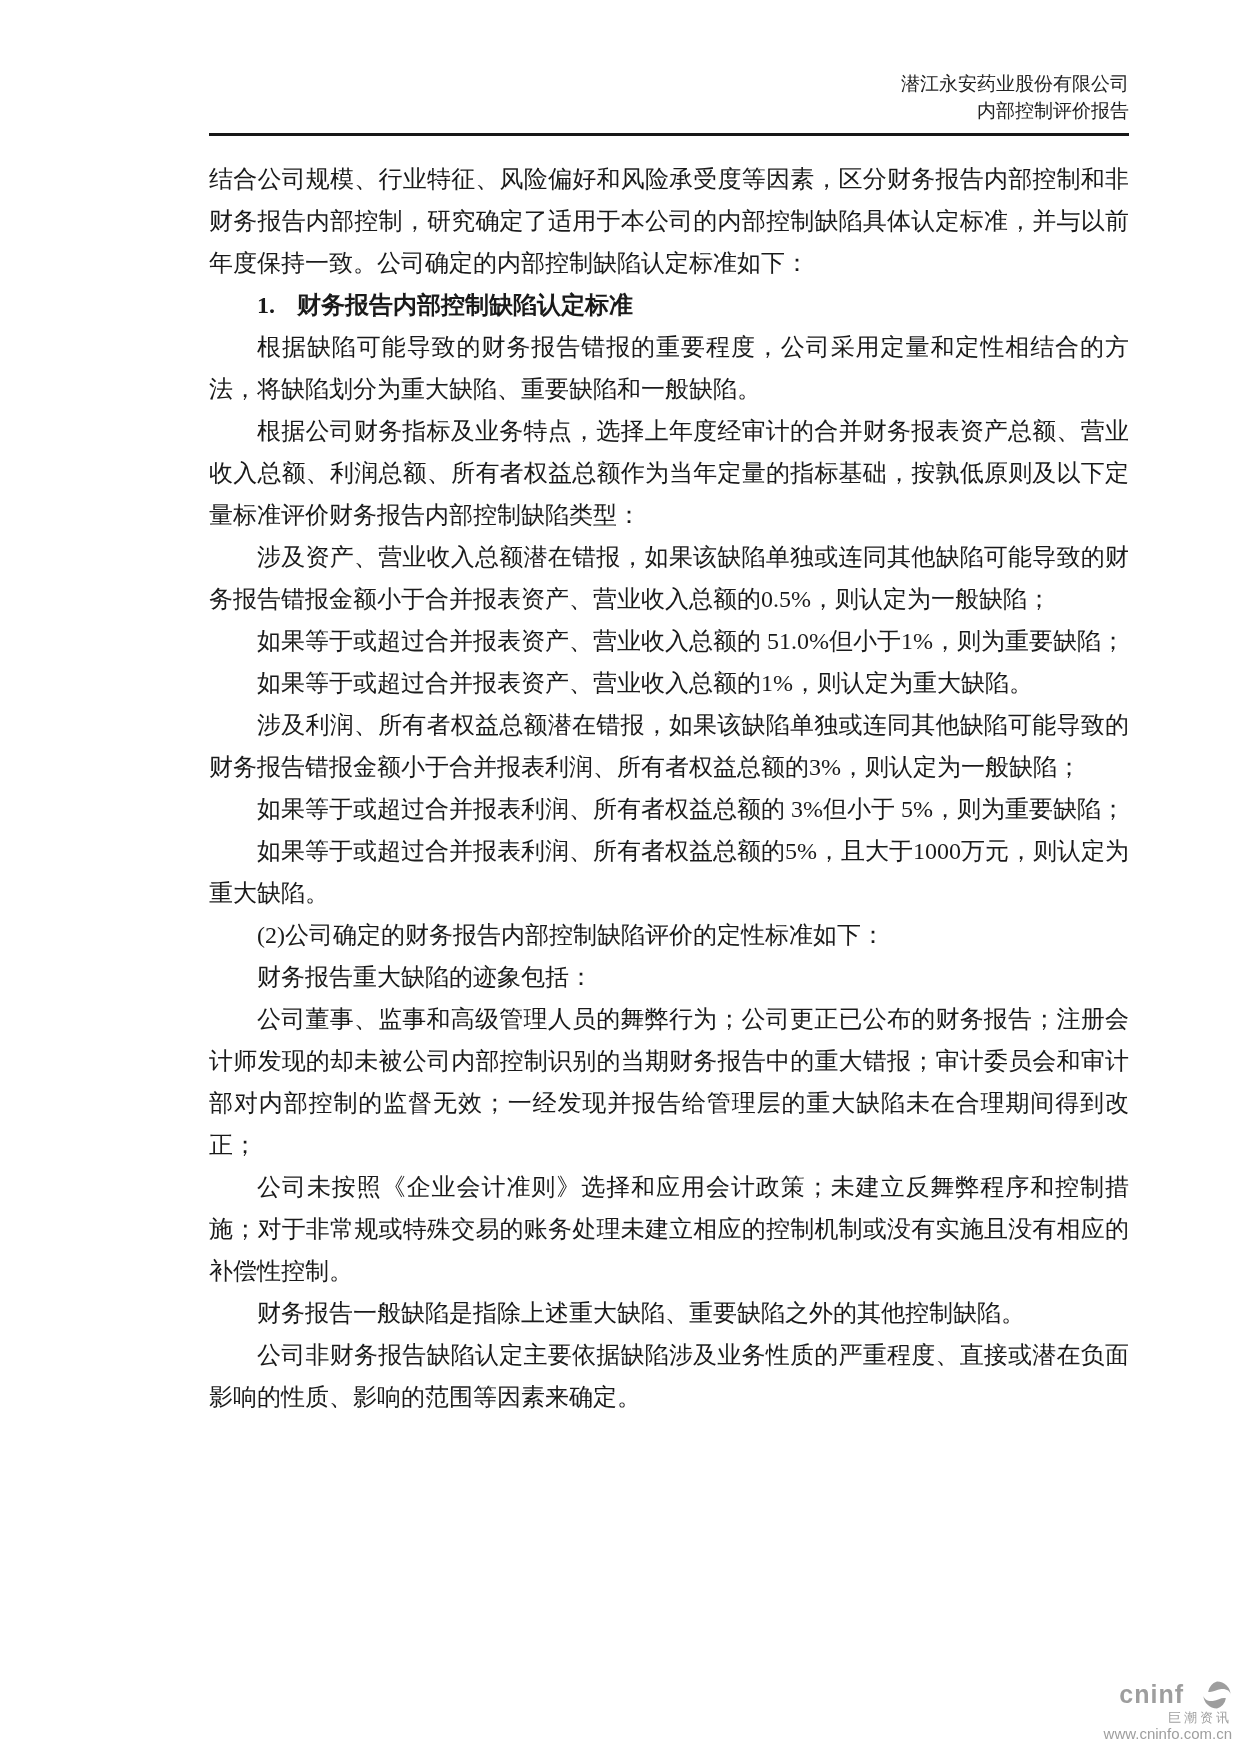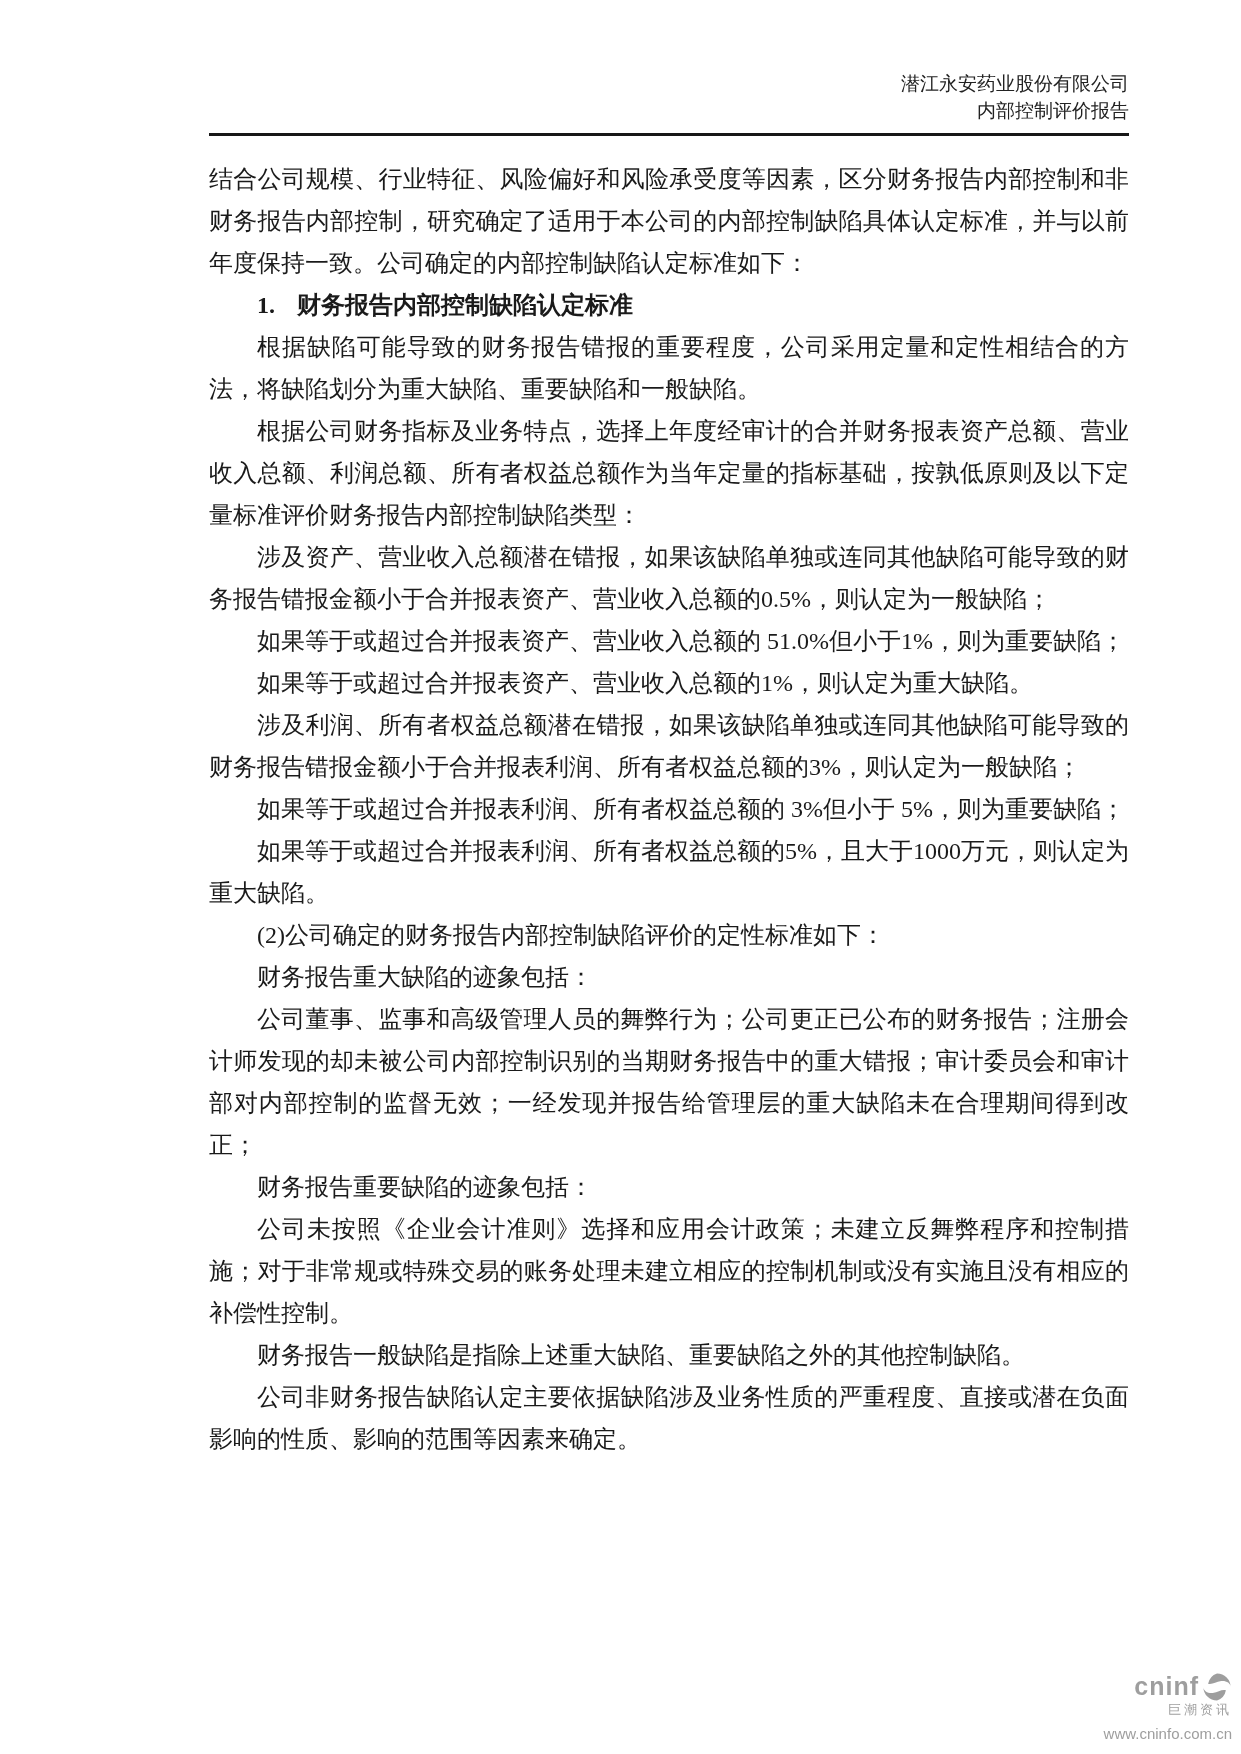--- a/index.html
+++ b/index.html
@@ -60,30 +60,30 @@
     right: 9px;
     bottom: 12px;
     text-align: right;
     font-family: "Liberation Sans", "DejaVu Sans", sans-serif;
     line-height: 1.1;
   }
   .brand-row {
     display: flex;
     align-items: center;
     justify-content: flex-end;
-    gap: 3px;
+    gap: 18px;
   }
   .brand-text {
     font-size: 25px;
     font-weight: bold;
     letter-spacing: 1px;
   }
   .swirl-icon { width: 30px; height: 30px; display: block; }
   .site-name { font-size: 13px; letter-spacing: 3px; margin-top: 1px; }
-  .site-url { font-size: 15px; margin-top: 8px; }
+  .site-url { font-size: 15px; margin-top: 0; }
 </style>
 </head>
 <body>
 
 <div class="page">
 
   <div class="content">
     <div class="doc-header">
       <div>潜江永安药业股份有限公司</div>
       <div>内部控制评价报告</div>
@@ -97,21 +97,20 @@
         <p class="para indent">根据公司财务指标及业务特点，选择上年度经审计的合并财务报表资产总额、营业收入总额、利润总额、所有者权益总额作为当年定量的指标基础，按孰低原则及以下定量标准评价财务报告内部控制缺陷类型：</p>
         <p class="para indent">涉及资产、营业收入总额潜在错报，如果该缺陷单独或连同其他缺陷可能导致的财务报告错报金额小于合并报表资产、营业收入总额的0.5%，则认定为一般缺陷；</p>
         <p class="para indent">如果等于或超过合并报表资产、营业收入总额的 51.0%但小于1%，则为重要缺陷；</p>
         <p class="para indent">如果等于或超过合并报表资产、营业收入总额的1%，则认定为重大缺陷。</p>
         <p class="para indent">涉及利润、所有者权益总额潜在错报，如果该缺陷单独或连同其他缺陷可能导致的财务报告错报金额小于合并报表利润、所有者权益总额的3%，则认定为一般缺陷；</p>
         <p class="para indent">如果等于或超过合并报表利润、所有者权益总额的 3%但小于 5%，则为重要缺陷；</p>
         <p class="para indent">如果等于或超过合并报表利润、所有者权益总额的5%，且大于1000万元，则认定为重大缺陷。</p>
         <p class="para indent">(2)公司确定的财务报告内部控制缺陷评价的定性标准如下：</p>
         <p class="para indent">财务报告重大缺陷的迹象包括：</p>
         <p class="para indent">公司董事、监事和高级管理人员的舞弊行为；公司更正已公布的财务报告；注册会计师发现的却未被公司内部控制识别的当期财务报告中的重大错报；审计委员会和审计部对内部控制的监督无效；一经发现并报告给管理层的重大缺陷未在合理期间得到改正；</p>
-        <p class="para indent">财务报告重要缺陷的迹象包括：</p>
         <p class="para indent">公司未按照《企业会计准则》选择和应用会计政策；未建立反舞弊程序和控制措施；对于非常规或特殊交易的账务处理未建立相应的控制机制或没有实施且没有相应的补偿性控制。</p>
         <p class="para indent">财务报告一般缺陷是指除上述重大缺陷、重要缺陷之外的其他控制缺陷。</p>
         <p class="para indent">公司非财务报告缺陷认定主要依据缺陷涉及业务性质的严重程度、直接或潜在负面影响的性质、影响的范围等因素来确定。</p>
       </div>
   </div>
 
 
   <div class="watermark" style="color: rgb(158, 158, 158);">
     <div class="brand-row">
       <span class="brand-text">cninf</span>

